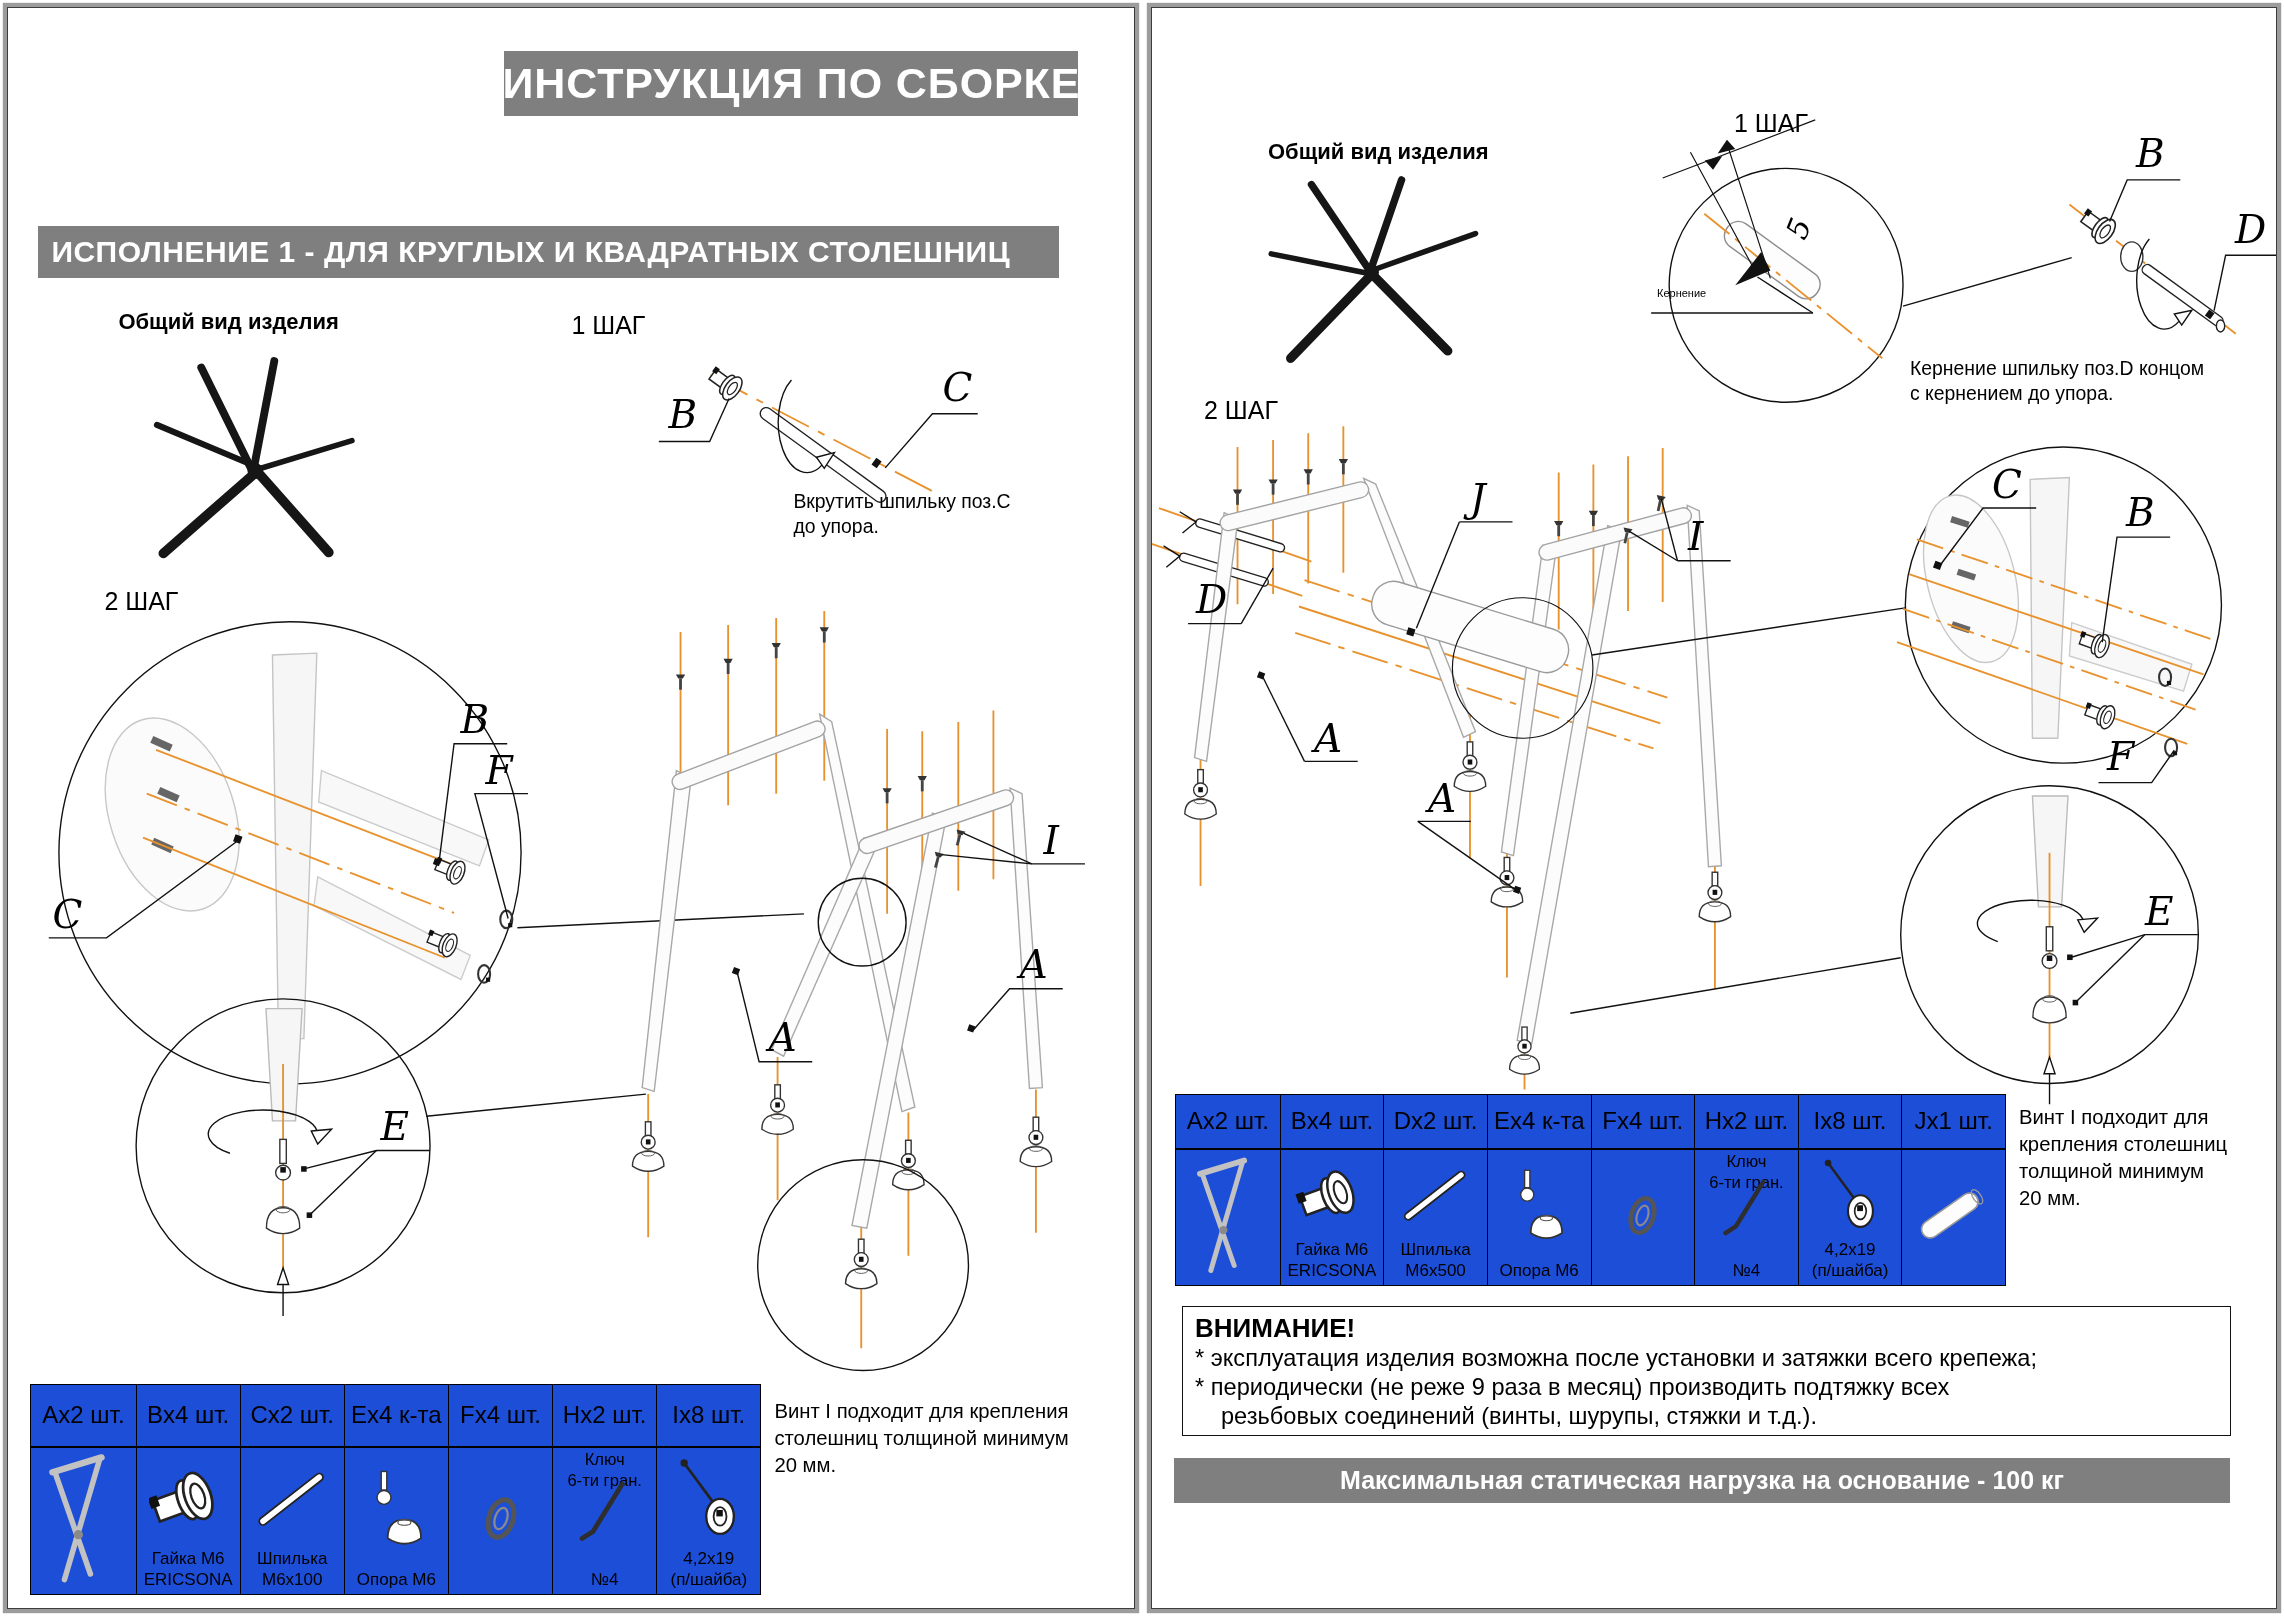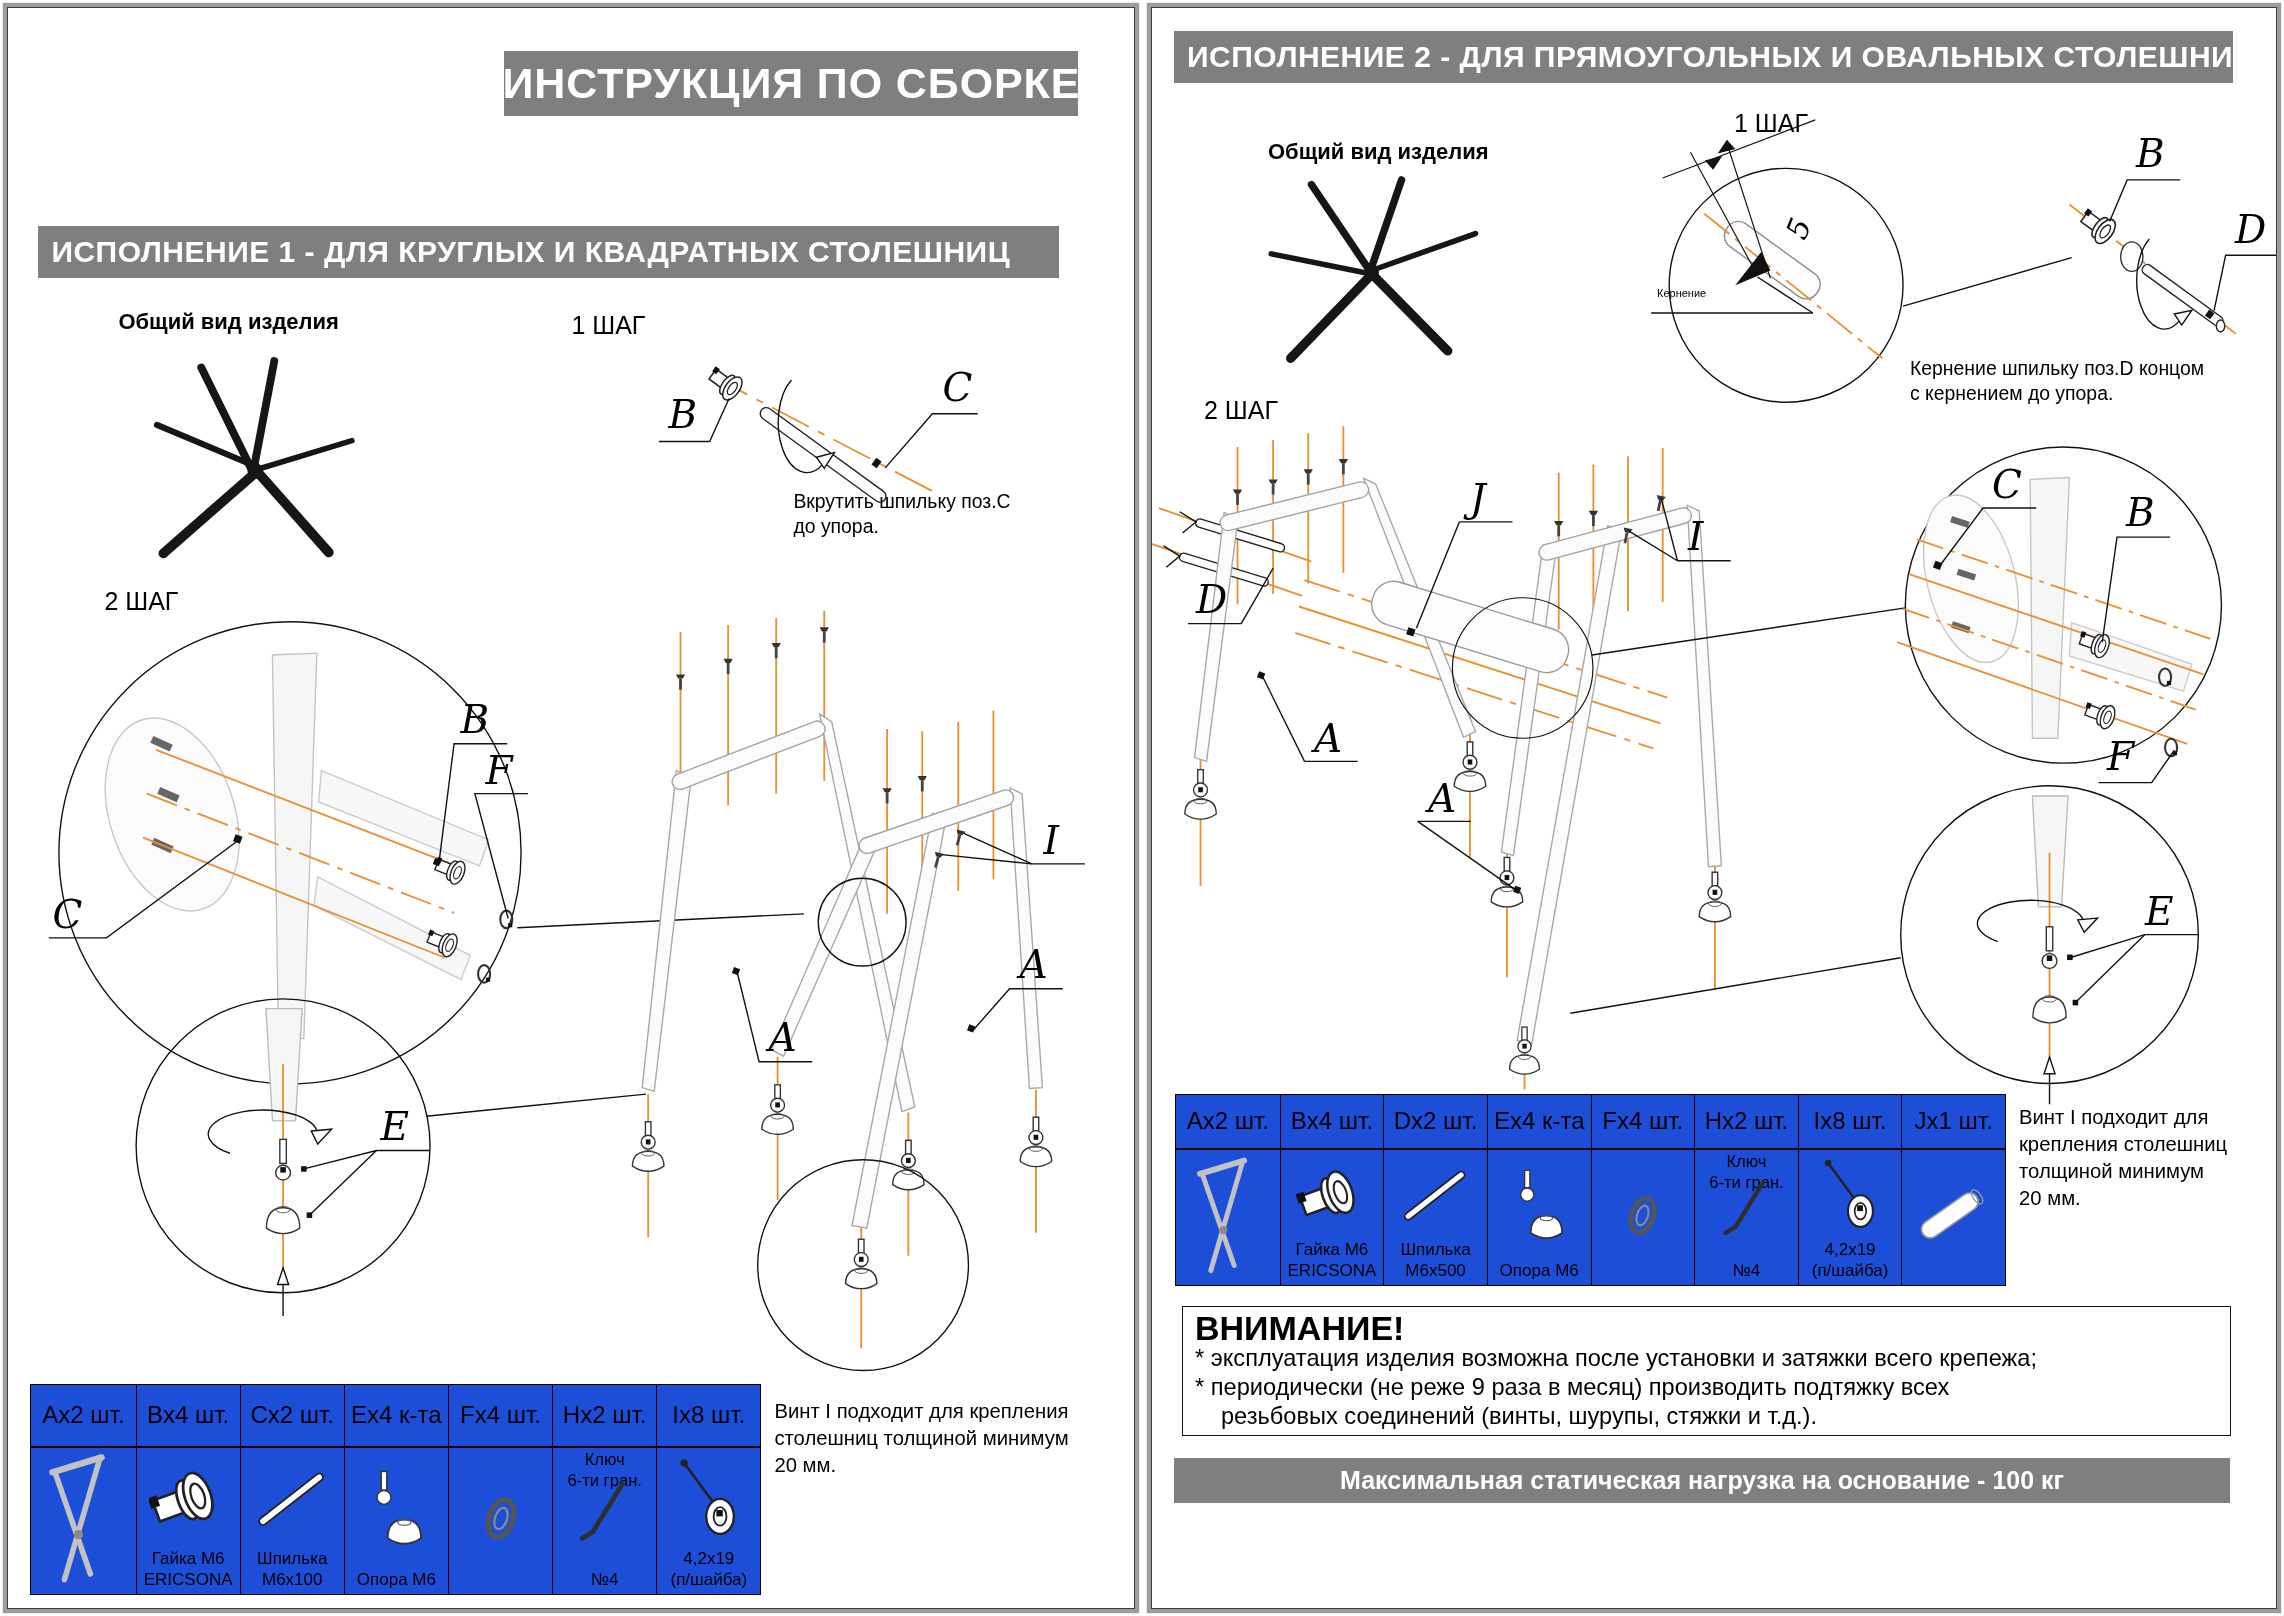--- a/index.html
+++ b/index.html
@@ -36,21 +36,21 @@
   .pt-h{border-left:1.4px solid #000;border-bottom:2.3px solid #000;display:flex;
         align-items:center;justify-content:center;font-size:24px;white-space:nowrap;overflow:hidden;}
   .pt-c{border-left:1.4px solid #000;position:relative;display:flex;flex-direction:column;
         align-items:center;justify-content:flex-end;padding-bottom:3.7px;overflow:hidden;}
   .pt-h.first,.pt-c.first{border-left:none;}
   .cell-top{position:absolute;top:2.8px;left:0;right:0;text-align:center;font-size:16.6px;line-height:20.3px;}
   .cell-cap{font-size:17px;line-height:20.3px;text-align:center;white-space:nowrap;}
   .cell-icon{position:relative;margin:auto;}
   .warning-box{left:30px;top:1298px;width:1049px;height:130px;border:1.8px solid #111;
                padding:6.5px 12px;box-sizing:border-box;}
-  .warning-title{font-size:34px;font-weight:bold;line-height:31px;}
+  .warning-title{font-size:26px;font-weight:bold;line-height:31px;}
   .warning-line{font-size:23.6px;line-height:29px;white-space:nowrap;}
   .warning-line.indent{padding-left:26px;}
   #load-banner{left:22px;top:1450px;width:1056px;height:45px;font-size:25px;
                display:flex;align-items:center;justify-content:center;white-space:nowrap;}
 </style>
 </head>
 <body>
 
 <svg width="0" height="0">
   <defs>
@@ -418,21 +418,20 @@
       <line x1="1942" y1="2372" x2="1942" y2="2306" stroke="#111" stroke-width="3"></line>
       <polygon points="1942,2270 1930,2306 1954,2306" fill="#fff" stroke="#111" stroke-width="3"></polygon>
       <polyline points="2263,2005 2148,2005 1986,2055" stroke="#111" stroke-width="3" fill="none"></polyline>
       <line x1="2148" y1="2005" x2="1998" y2="2152" stroke="#111" stroke-width="3"></line>
       <rect x="1980" y="2048" width="12" height="12" fill="#111"></rect>
       <rect x="1992" y="2146" width="12" height="12" fill="#111"></rect>
       <line x1="1620" y1="2055" x2="905" y2="2175" stroke="#111" stroke-width="3"></line>
     </g>
   </svg>
 
-  <div class="abs graybar banner" id="banner2">ИСПОЛНЕНИЕ 2 - ДЛЯ ПРЯМОУГОЛЬНЫХ И ОВАЛЬНЫХ СТОЛЕШНИЦ</div>
   <div class="abs h-bold" style="left:116px;top:131px;">Общий вид изделия</div>
   <div class="abs step-label" style="left:582px;top:101px;">1 ШАГ</div>
   <div class="abs step-label" style="left:52px;top:388px;">2 ШАГ</div>
 
   <div class="abs dim-label" style="left:637px;top:203px;transform:rotate(-68deg);">5</div>
   <div class="abs small-label" style="left:505px;top:279px;">Кернение</div>
   <div class="abs callout" style="left:984px;top:126px;">B</div>
   <div class="abs callout" style="left:1083px;top:202px;">D</div>
   <div class="abs caption" style="left:758px;top:348px;">
     <div>Кернение шпильку поз.D концом</div>

